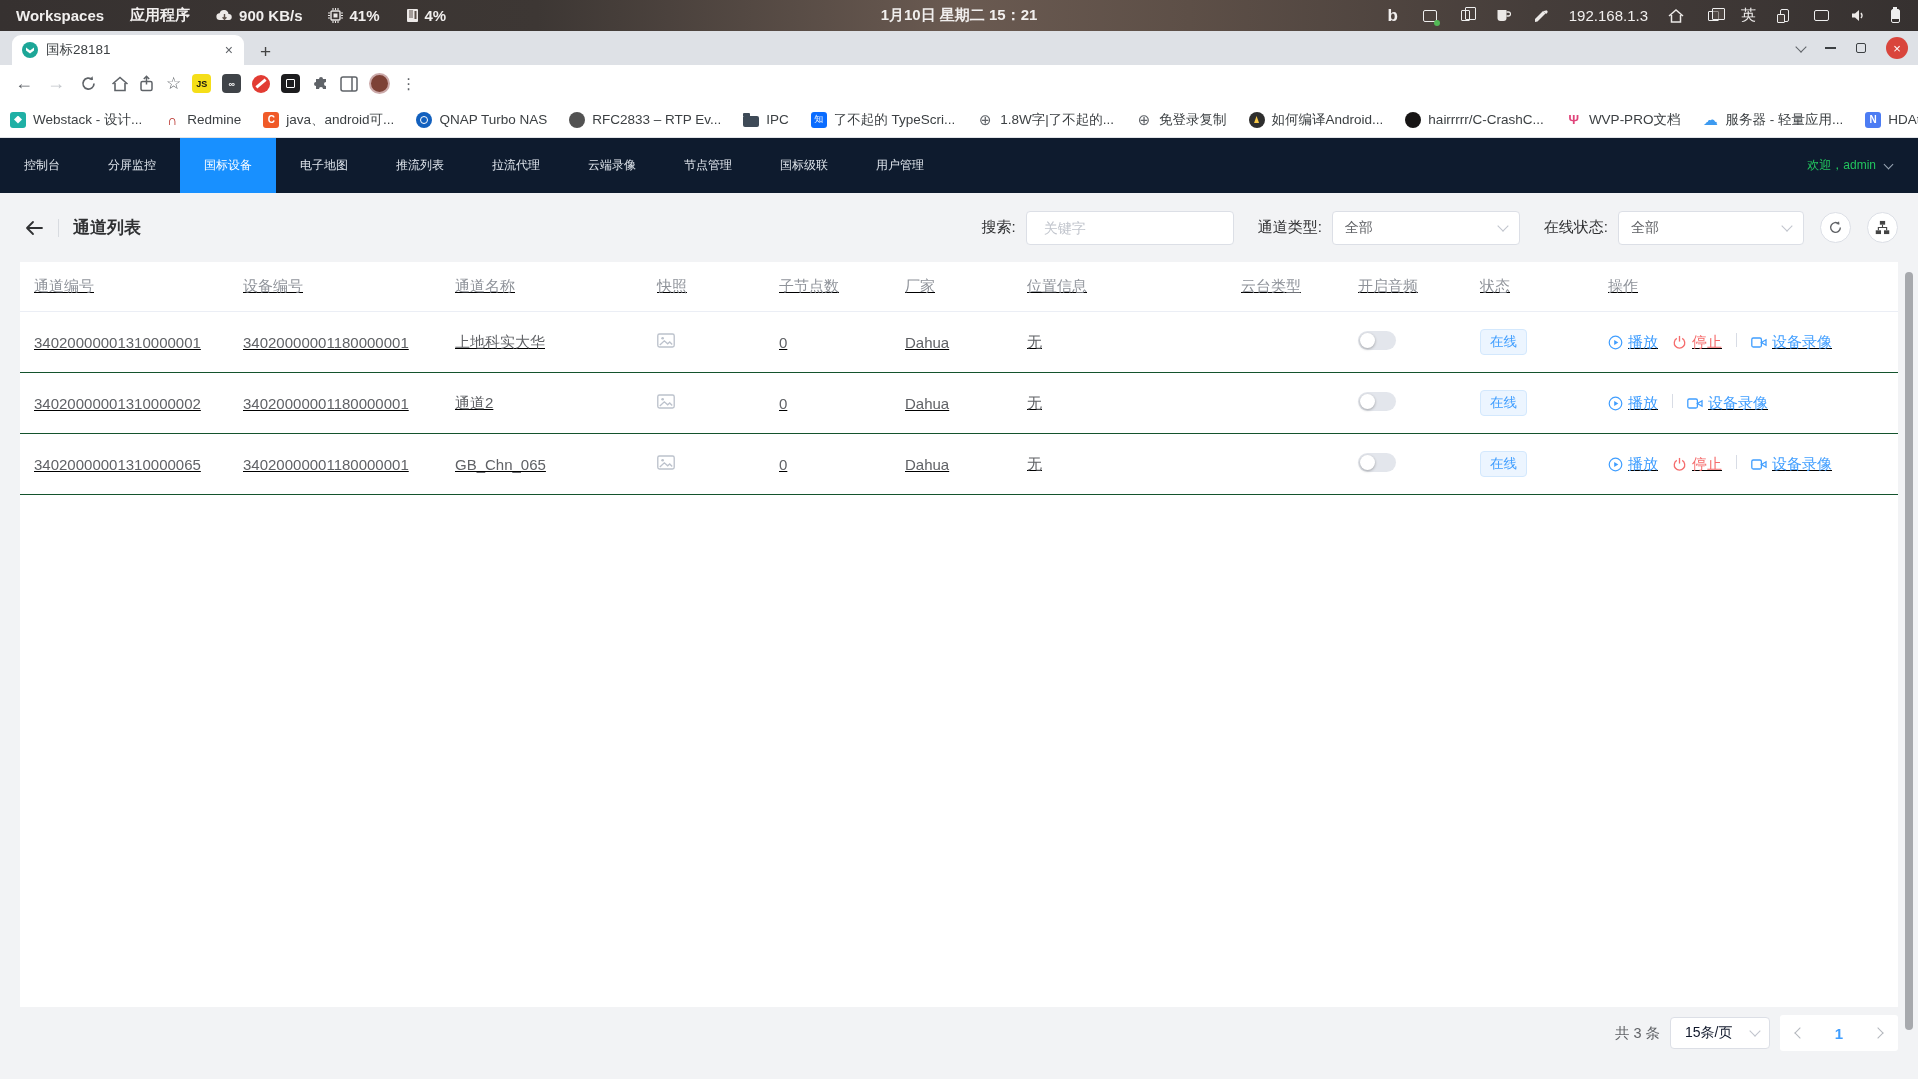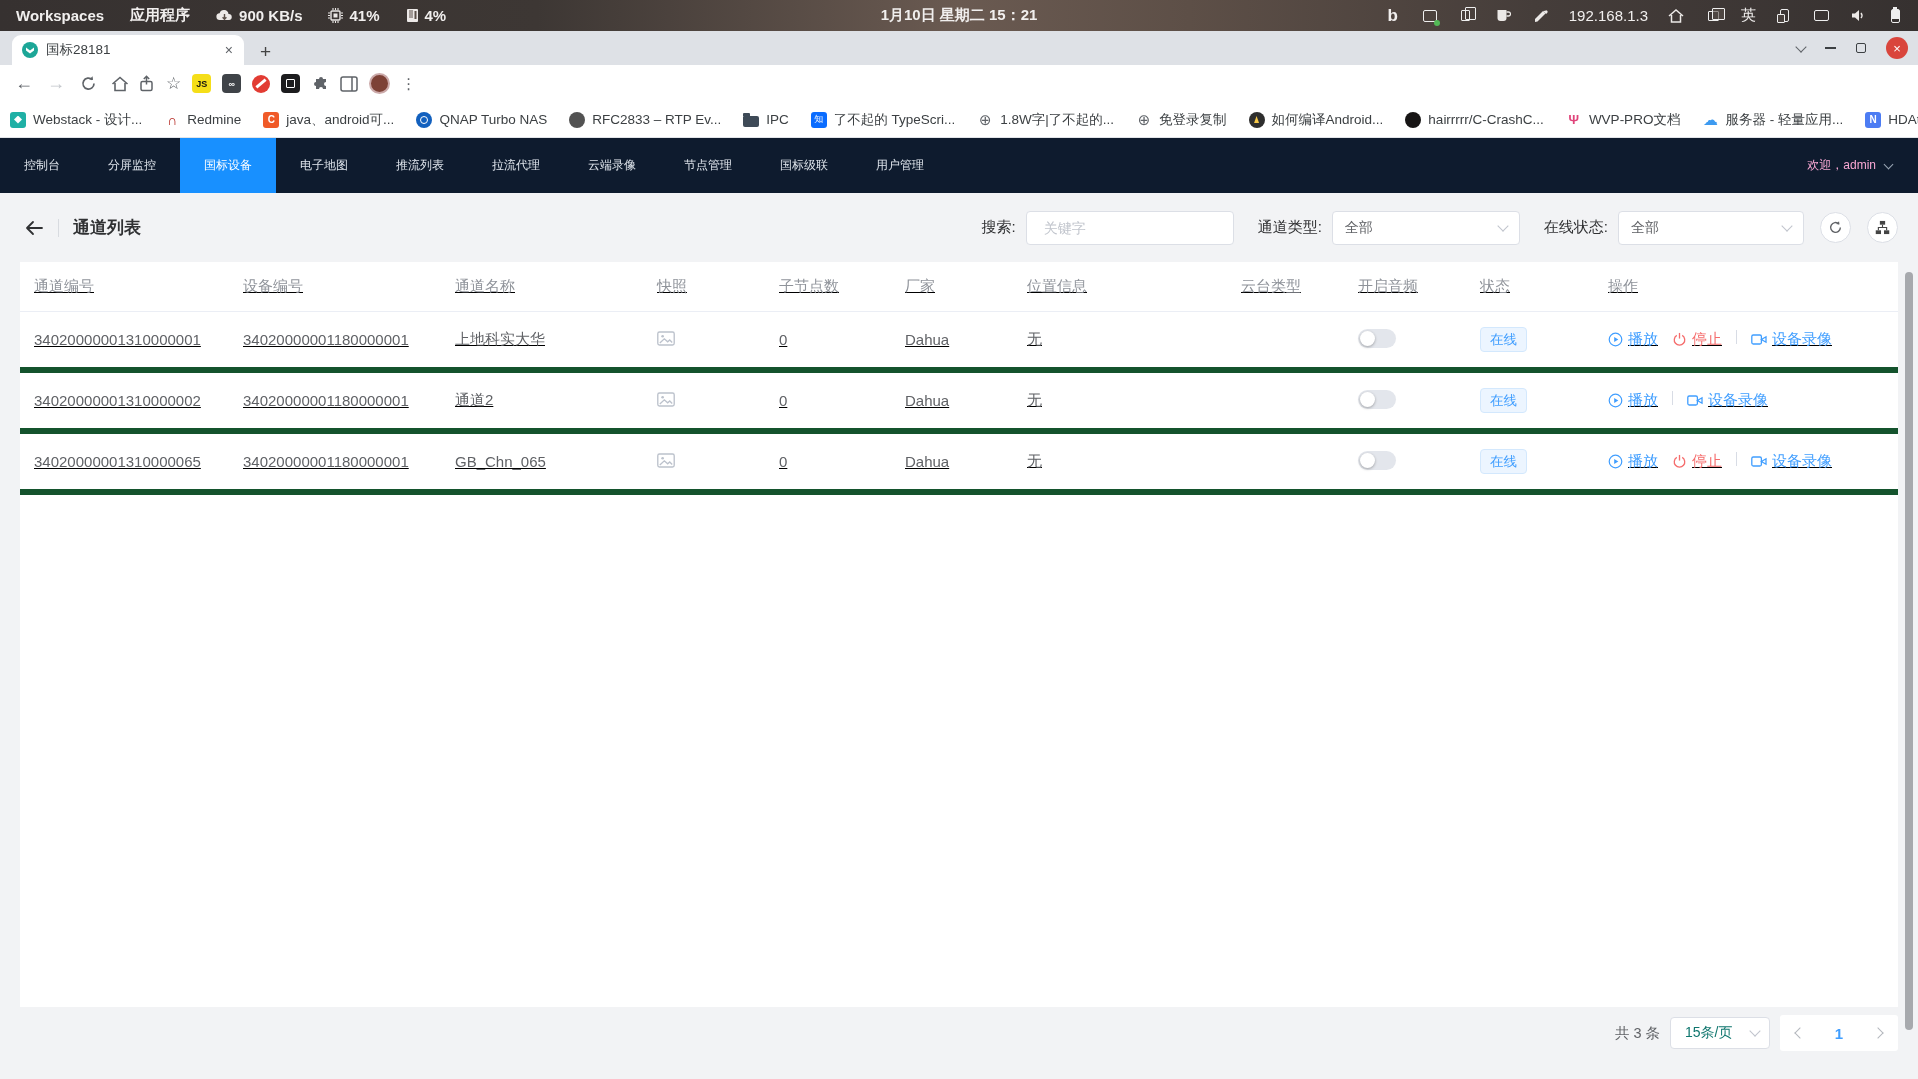--- a/index.html
+++ b/index.html
@@ -73,21 +73,21 @@
   .fav.b10 { background:#2e2e2e; border-radius:50%; } .fav.b10::before{content:"";width:5px;height:7px;background:#f7c948;clip-path:polygon(50% 0,100% 100%,0 100%);}
   .fav.b11 { background:#171515; border-radius:50%; }
   .fav.b12 { background:transparent; } .fav.b12::before{content:"Ψ";color:#e0457b;font-size:13px;}
   .fav.b13 { background:transparent; } .fav.b13::before{content:"☁";color:#3d9af0;font-size:15px;font-weight:400;}
   .fav.b14 { background:#4c7cf3; } .fav.b14::before{content:"N";}
 
   
   .appnav { height:55px; background:#0e1b2e; display:flex; align-items:stretch; color:#dfe5ec; font-size:12px; }
   .nav-item { display:flex; align-items:center; padding:0 24px; cursor:pointer; }
   .nav-item.active { background:#1890ff; color:#fff; }
-  .welcome { margin-left:auto; display:flex; align-items:center; gap:9px; padding-right:26px; color:#f9a8d4; }
+  .welcome { margin-left:auto; display:flex; align-items:center; gap:9px; padding-right:26px; color:#22c55e; }
   .chev-sm { width:7px; height:7px; border-right:1.5px solid #9aa6b5; border-bottom:1.5px solid #9aa6b5; transform:rotate(45deg); margin-top:-3px; }
 
   
   .content { position:relative; height:920px; background:#f2f3f5; }
   .page-head { position:absolute; top:0; left:0; right:0; height:69px; display:flex; align-items:center; padding:0 20px; }
   .back { display:flex; align-items:center; justify-content:center; width:28px; height:28px; }
   .vdiv { width:1px; height:18px; background:#d8dbe0; margin:0 14px 0 10px; }
   .page-title { font-size:17px; font-weight:700; color:#303133; }
   .filters { margin-left:auto; display:flex; align-items:center; gap:10px; font-size:15px; color:#303133; }
   .f-label { margin-left:14px; }
@@ -95,32 +95,32 @@
   .inp input { border:none; outline:none; flex:1; font-size:14px; color:#0f766e; font-family:inherit; background:transparent; }
   .inp input::placeholder { color:#c0c4cc; }
   .sel { height:34px; border:1px solid #dcdfe6; border-radius:4px; background:#fff; display:flex; align-items:center; padding:0 12px; justify-content:space-between; color:#606266; font-size:14px; }
   .sel.w1 { width:188px; } .sel.w2 { width:186px; }
   .chev-g { width:8px; height:8px; border-right:1.5px solid #c0c4cc; border-bottom:1.5px solid #c0c4cc; transform:rotate(45deg); margin-top:-4px; }
   .cbtn { width:31px; height:31px; border-radius:50%; border:1px solid #dcdfe6; background:#fff; display:flex; align-items:center; justify-content:center; margin-left:6px; }
 
   .card { position:absolute; top:69px; left:20px; right:20px; height:745px; background:#fff;text-decoration:underline; }
   .tgrid { display:grid; grid-template-columns:209px 212px 202px 122px 126px 122px 214px 117px 122px 128px 1fr; align-items:center; }
   .thead { height:50px; border-bottom:1px solid #ebeef5; color:#8f939a; font-size:15px; }
-  .trow { height:61px; border-bottom:6px solid #14532d; color:#606266; font-size:15px; }
+  .trow { height:61px; border-bottom:1px solid #14532d; color:#606266; font-size:15px; }
   .cell { padding-left:14px; white-space:nowrap; overflow:hidden; }
   .tag-online { display:inline-block; padding:5px 9px; font-size:13.5px; line-height:1; color:#409eff; background:#ecf5ff; border:1px solid #d3e8fd; border-radius:4px; }
   .tg { width:38px; height:19px; border-radius:10px; background:#e3e6ec; position:relative; display:inline-block; }
   .tg::after { content:""; position:absolute; left:2px; top:2px; width:15px; height:15px; border-radius:50%; background:#fff; box-shadow:0 1px 3px rgba(0,0,0,.3); }
   .acts { display:flex; gap:14px; }
   .alink { display:flex; align-items:center; gap:5px; font-size:15px; }
   .alink.blue { color:#409eff; } .alink.red { color:#f56c6c; }
   .asep { width:1px; height:14px; background:#d8dce5; }
 
   .pager { position:absolute; top:821px; right:20px; height:38px; display:flex; align-items:center; gap:10px; font-size:14.5px; color:#606266; }
-  .psel { width:100px; height:32px; border:1px solid #dcdfe6; border-radius:4px; background:#fff; display:flex; align-items:center; justify-content:space-between; padding:0 10px 0 14px; font-size:14px; color:#0f766e; }
+  .psel { width:100px; height:32px; border:1px solid #dcdfe6; border-radius:4px; background:#fff; display:flex; align-items:center; justify-content:space-between; padding:0 10px 0 14px; font-size:14px; color:#0f172a; }
   .pbox { width:118px; height:36px; background:#fff; border-radius:3px; display:flex; align-items:center; justify-content:space-between; padding:0 16px; }
   .parrow { width:8px; height:8px; border-right:1.6px solid #b4b7bd; border-bottom:1.6px solid #b4b7bd; }
   .parrow.left { transform:rotate(135deg); } .parrow.right { transform:rotate(-45deg); }
   .pnum { color:#409eff; font-weight:700; font-size:15px; }
 
   .sbar-thumb { position:absolute; top:272px; right:5px; width:8px; height:758px; background:#a7a9ad; border-radius:4px; z-index:50; }
 </style>
 </head>
 <body>
 

